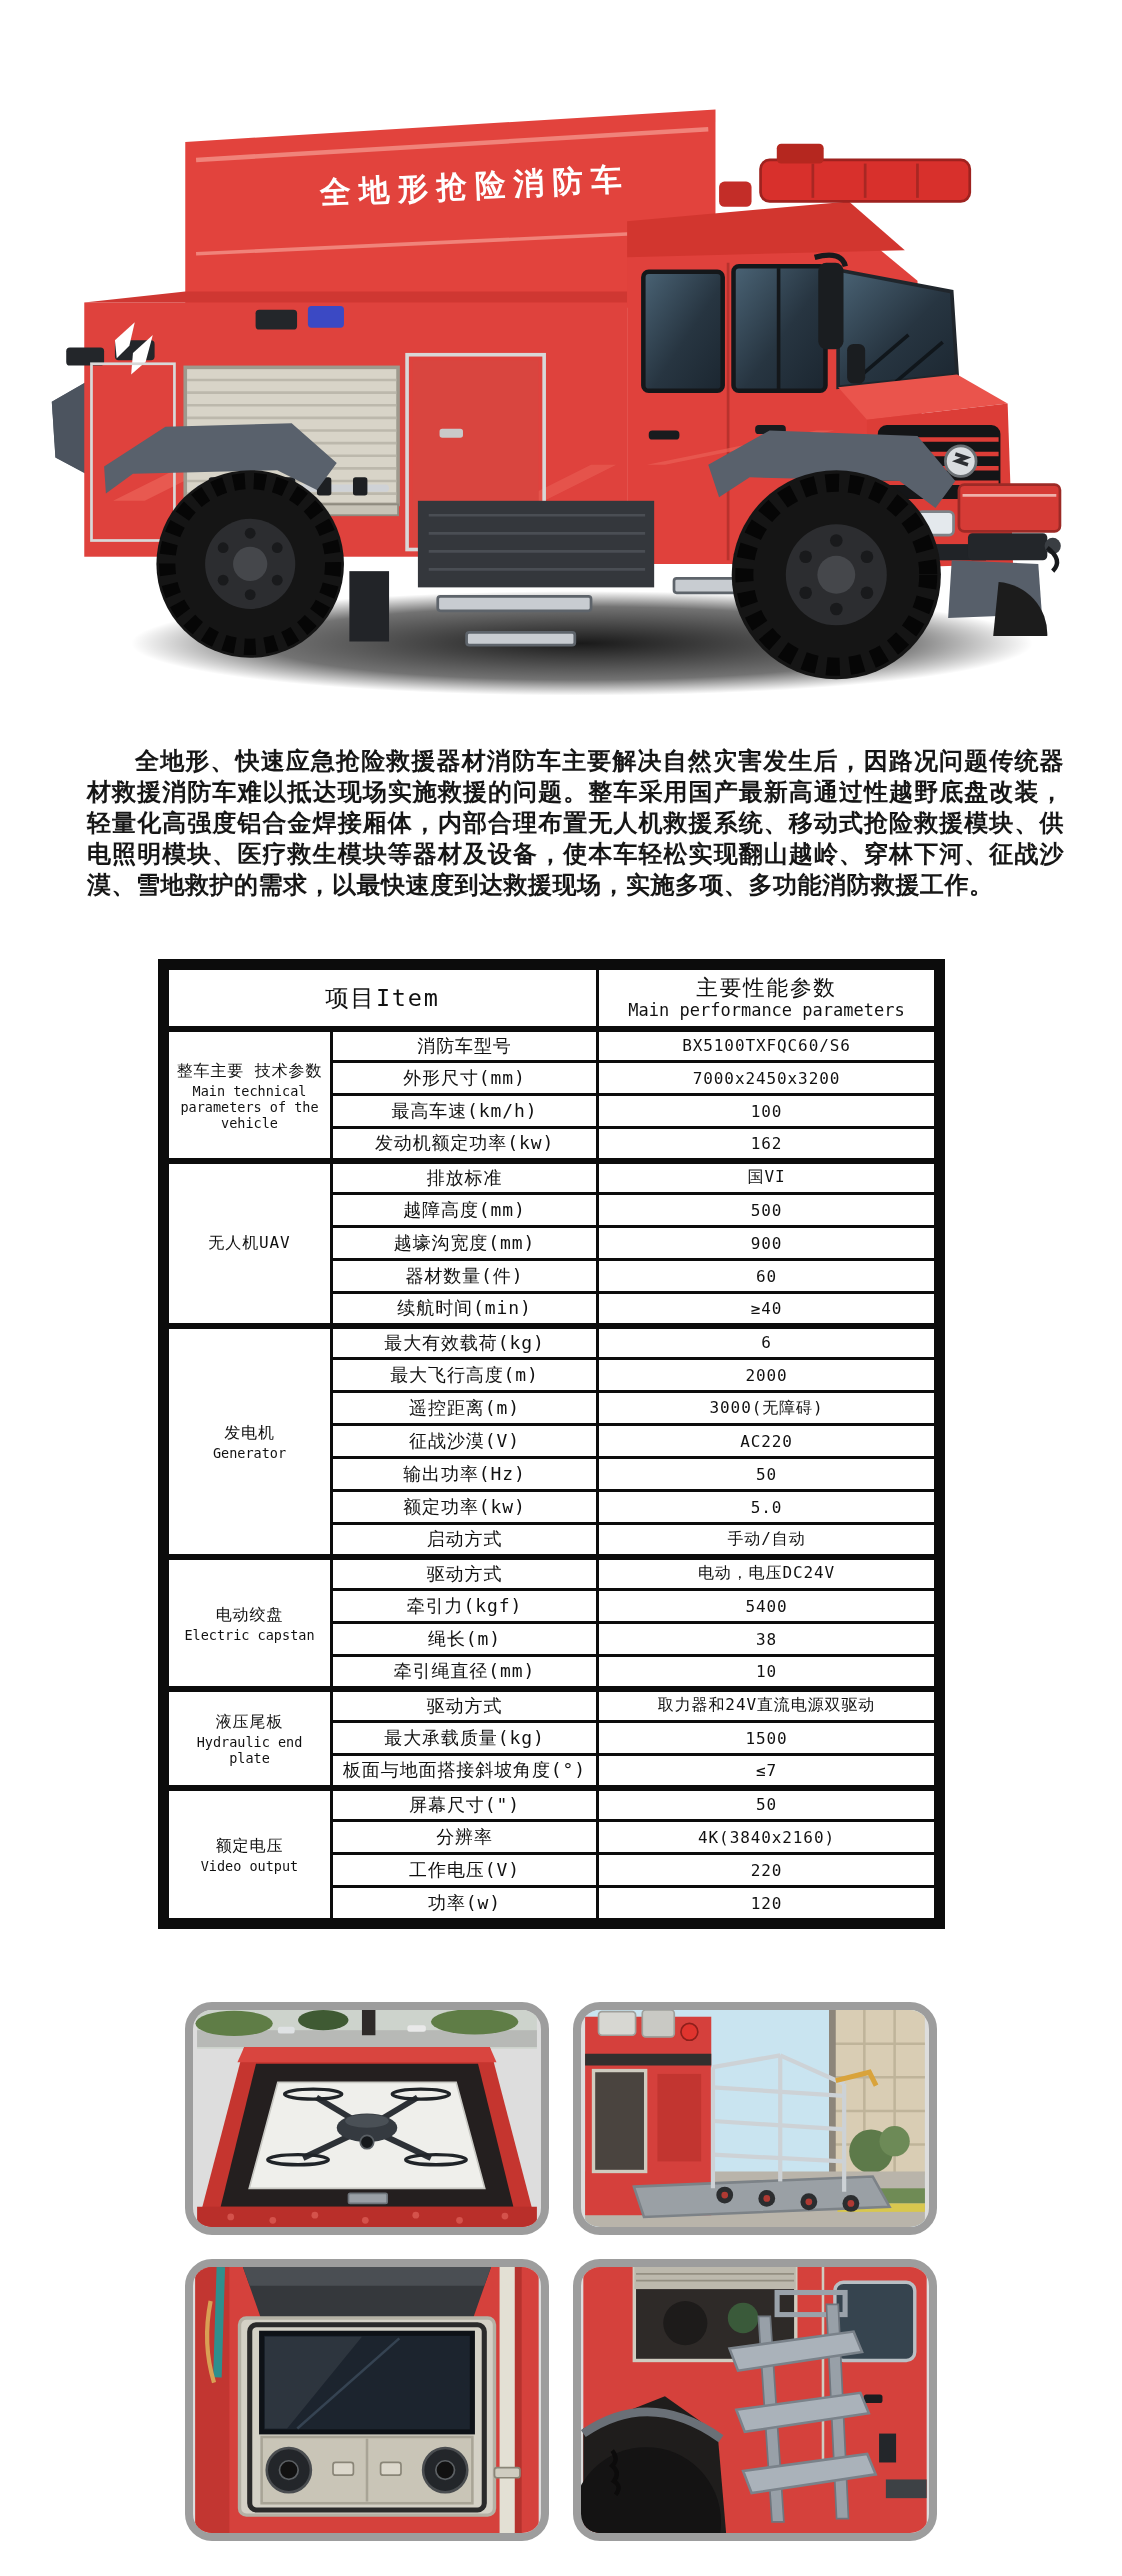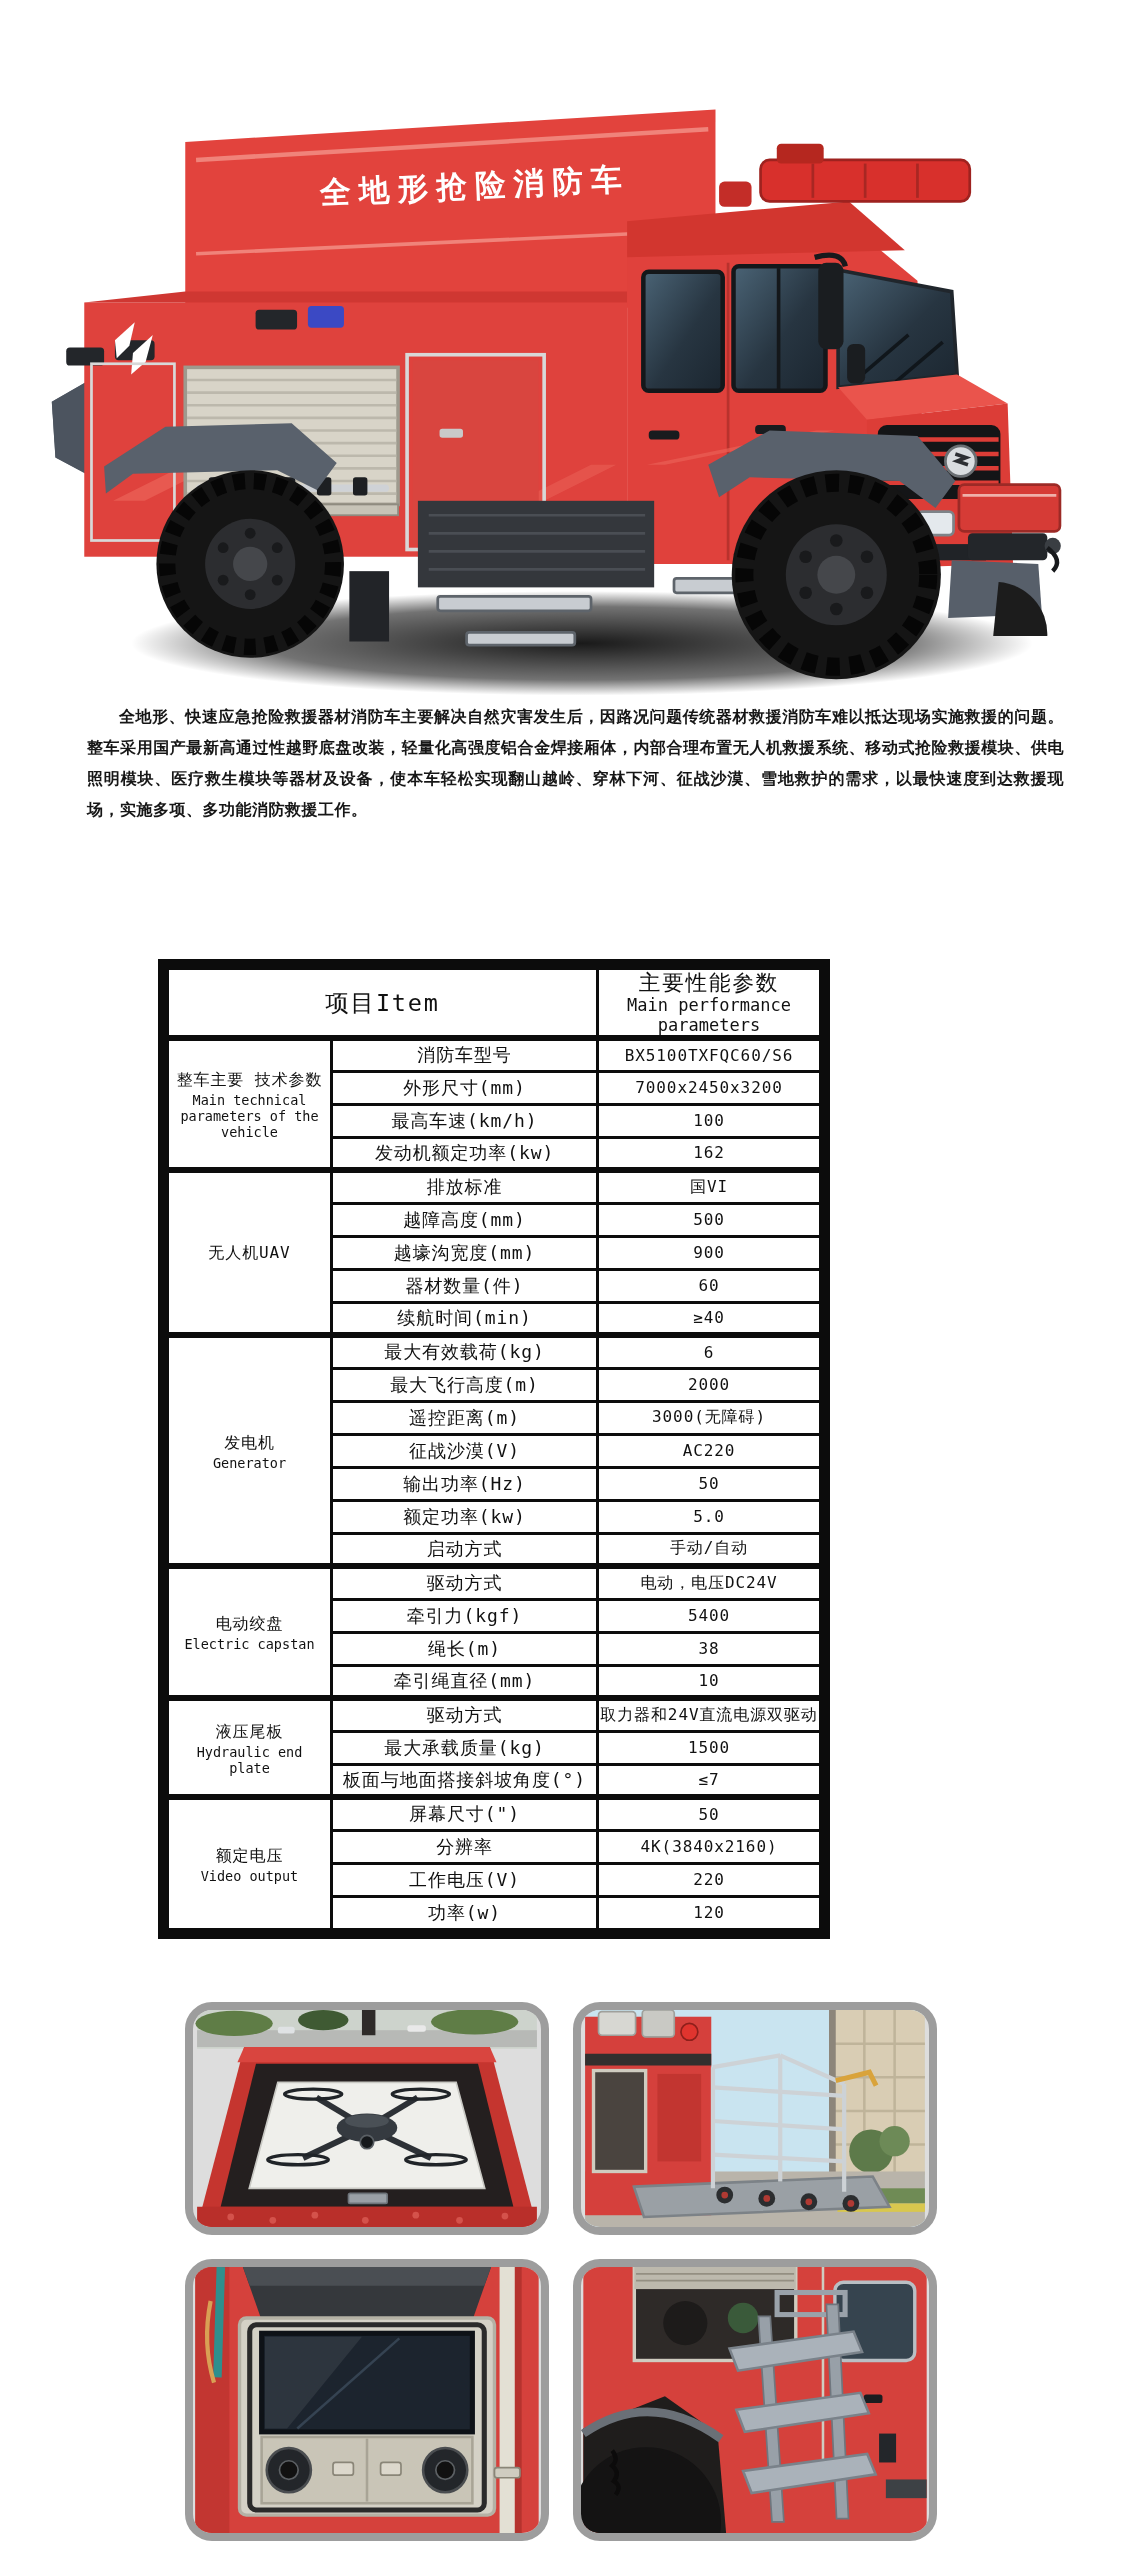--- a/index.html
+++ b/index.html
@@ -10,30 +10,30 @@
     overflow:hidden;
     font-family:"Liberation Sans", sans-serif;
     color:#111;
   }
 
   
   .truck-figure { position:absolute; left:50px; top:77px; width:1028px; height:640px; }
 
   
   .description {
-    position:absolute; left:87px; top:701px; width:977px;
-    font-size:16px; line-height:31px; letter-spacing:0.5px;
+    position:absolute; left:87px; top:745px; width:977px;
+    font-size:24px; line-height:31px; letter-spacing:0.5px;
     font-weight:600; color:#161616;
     text-align:justify; text-indent:2em;
     font-family:"Liberation Sans", sans-serif;
   }
 
   
   .spec-wrap {
-    position:absolute; left:158px; top:959px; width:672px;
+    position:absolute; left:158px; top:959px; width:787px;
     border:8px solid #0c0c0c; background:#fff;
   }
   table.spec { border-collapse:collapse; width:100%; table-layout:fixed;
     font-family:"DejaVu Sans Mono","Liberation Mono",monospace; }
   table.spec th, table.spec td { border:3.6px solid #0c0c0c; background:#fff;
     text-align:center; vertical-align:middle; font-weight:400; }
   table.spec thead th { height:60px; border-bottom-width:6.3px; }
   .h-item { font-size:23.5px; letter-spacing:1.8px; }
   .hcn { font-size:21.6px; letter-spacing:1.8px; line-height:25px; }
   .hen { font-size:17px; line-height:20px; }

